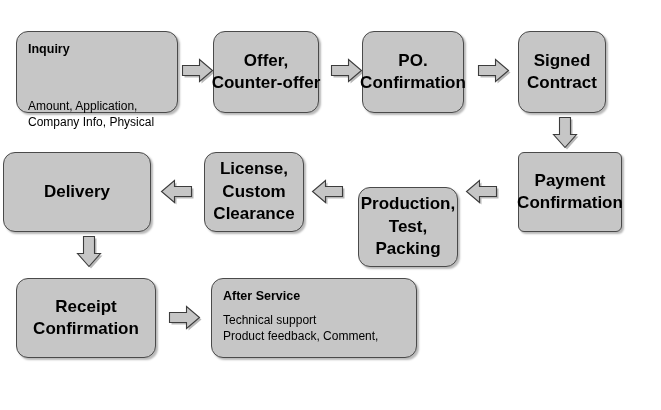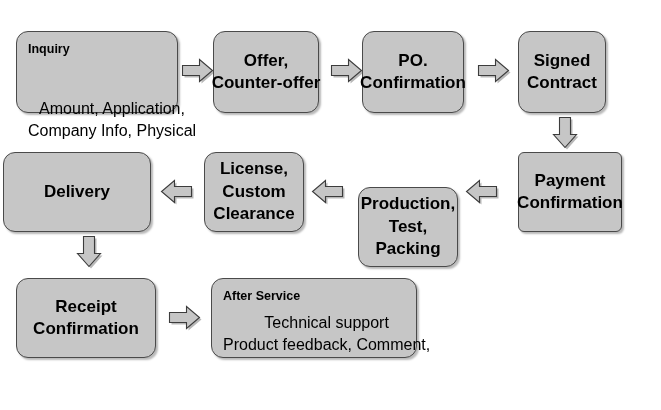--- a/index.html
+++ b/index.html
@@ -46,23 +46,22 @@
     padding: 9px 10px 8px 11px;
   }
   .node .title {
     font-weight: bold;
     font-size: 12.5px;
     margin-bottom: 7px;
     white-space: nowrap;
   }
   .node .body {
     font-weight: normal;
-    font-size: 16px;
+    font-size: 12px;
     line-height: 1.38;
-    text-align: center;
   }
   .node .line {
     white-space: nowrap;
   }
   .arrow {
     position: absolute;
     overflow: visible;
   }
   .arrow svg {
     display: block;

